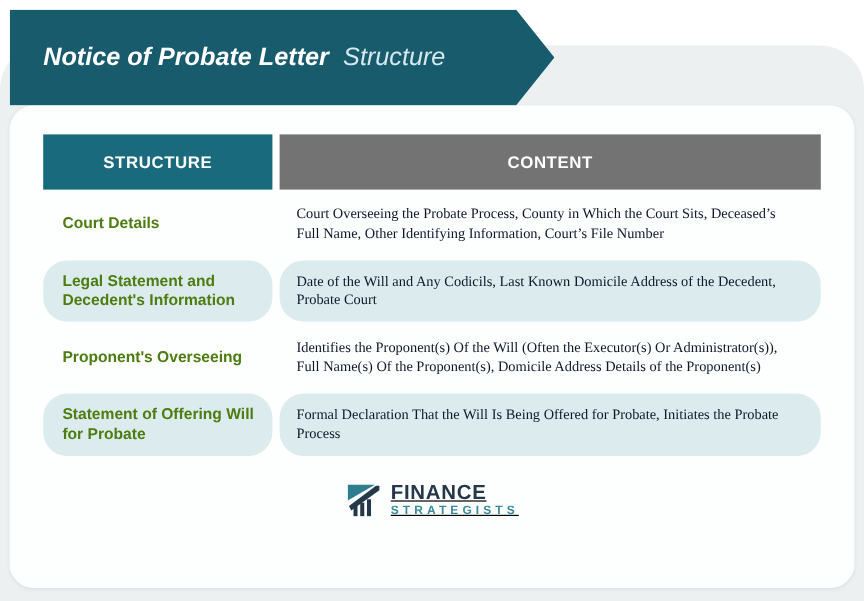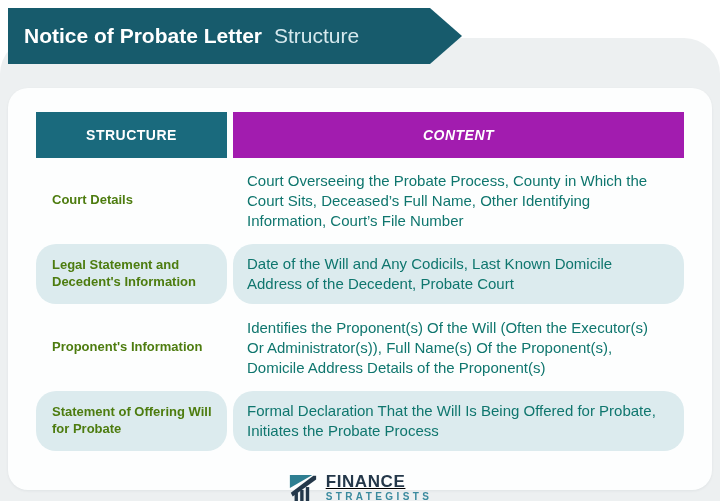--- a/index.html
+++ b/index.html
@@ -17,27 +17,28 @@
   .gray-bg {
     position: absolute;
     top: 38px; left: 0; right: 0; bottom: 0;
     background: #edf0f1;
     border-radius: 36px 36px 0 0;
   }
 
   .banner {
     position: absolute;
     top: 8px; left: 8px;
-    width: 454px; height: 56px;
+    width: 454px; height: 80px;
     background: #175b6c;
     clip-path: polygon(0 0, calc(100% - 32px) 0, 100% 50%, calc(100% - 32px) 100%, 0 100%);
     display: flex;
     align-items: center;
-    padding: 0 44px 0 16px;
+    padding: 0 44px 0 28px;
     z-index: 2;
+    font-style: italic;
   }
   .banner-title { font-size: 21px; color: #ffffff; white-space: nowrap; }
   .banner-title .t-bold { font-weight: bold; color: #ffffff; }
   .banner-title .t-reg { font-weight: normal; color: #d6e9ee; margin-left: 6px; }
 
   .card {
     position: absolute;
     top: 88px; left: 8px;
     width: 704px; height: 402px;
     background: #fdfefe;
@@ -55,35 +56,36 @@
   .col-content { flex: 1; }
 
   .th {
     justify-content: center;
     color: #ffffff;
     font-weight: bold;
     font-size: 14px;
     letter-spacing: 0.5px;
   }
   .th-structure { background: #1a6a7d; }
-  .th-content  { background: #a21caf; font-style: italic; }
+  .th-content  { background: #737373; }
 
   .body-row { margin-bottom: 4px; }
   .td-structure {
     font-weight: bold;
     font-size: 13px;
     line-height: 1.3;
     color: #4d7c0f;
     padding: 8px 8px 8px 16px;
   }
   .td-content {
-    font-size: 15px;
+    font-size: 12px;
     line-height: 1.32;
-    color: #0f766e;
+    color: #0f172a;
     padding: 10px 16px 10px 14px;
+    font-family: Liberation Serif, serif;
   }
   .row-tint .cell { background: #dcebee; border-radius: 20px; }
 
   .footer {
     margin-top: 22px;
     display: flex;
     justify-content: center;
     align-items: center;
     gap: 8px;
     text-decoration: underline;
@@ -122,21 +124,21 @@
         <div class="cell td-structure col-structure">Court Details</div>
         <div class="cell td-content col-content">Court Overseeing the Probate Process, County in Which the Court Sits, Deceased’s Full Name, Other Identifying Information, Court’s File Number</div>
       </div>
 
       <div class="trow body-row row-tint">
         <div class="cell td-structure col-structure">Legal Statement and Decedent's Information</div>
         <div class="cell td-content col-content">Date of the Will and Any Codicils, Last Known Domicile Address of the Decedent, Probate Court</div>
       </div>
 
       <div class="trow body-row">
-        <div class="cell td-structure col-structure">Proponent's Information</div>
+        <div class="cell td-structure col-structure">Proponent's Overseeing</div>
         <div class="cell td-content col-content">Identifies the Proponent(s) Of the Will (Often the Executor(s) Or Administrator(s)), Full Name(s) Of the Proponent(s), Domicile Address Details of the Proponent(s)</div>
       </div>
 
       <div class="trow body-row row-tint">
         <div class="cell td-structure col-structure">Statement of Offering Will for Probate</div>
         <div class="cell td-content col-content">Formal Declaration That the Will Is Being Offered for Probate, Initiates the Probate Process</div>
       </div>
 
     </div>
 

